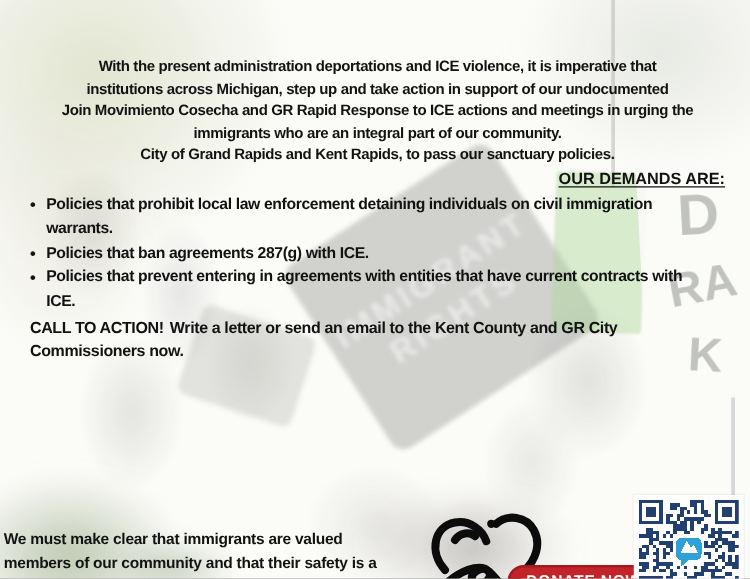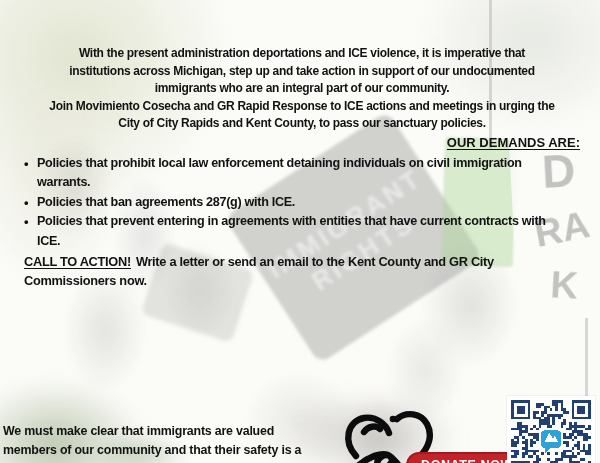--- a/index.html
+++ b/index.html
@@ -57,21 +57,21 @@
   
   .content{position:absolute;inset:0;z-index:1;padding:9px 20px 0 24px;box-sizing:border-box;margin-top:36px;}
   .intro{text-align:center;font-size:12px;line-height:17.6px;letter-spacing:-0.3px;}
   .heading{text-align:right;font-size:13px;line-height:18px;margin:1px 0 0;
     text-decoration:underline;text-underline-offset:2px;}
   ul.demands{list-style:none;margin:2px 0 0;padding:0;}
   ul.demands li{position:relative;padding-left:13px;font-size:12.6px;line-height:19.4px;
     letter-spacing:-0.3px;padding-right:28px;}
   ul.demands li::before{content:"\2022";position:absolute;left:0;top:0;font-size:13px;}
   .cta{margin:1px 0 0;font-size:12.8px;line-height:19.4px;letter-spacing:-0.3px;padding-right:14px;}
-  .cta-label{text-decoration:underline;text-underline-offset:2px;margin-right:5px;}
+  .cta-label{text-underline-offset:2px;margin-right:5px;}
   .closing{position:absolute;left:3px;top:386px;width:324px;margin:0;
     font-size:12.4px;line-height:19.3px;letter-spacing:-0.2px;}
   .heart-svg{position:absolute;left:331px;top:368px;width:120px;height:88px;}
   .heart-svg path{fill:none;stroke:#0c0c0c;stroke-width:6.4;stroke-linecap:round;stroke-linejoin:round;}
   .donate-btn{position:absolute;left:406px;top:416px;height:26px;line-height:22px;
     padding:0 13px;border-radius:14px;background:#c2242a;border:2px solid #a5181e;
     color:#ffffff;font-size:12.5px;letter-spacing:.6px;box-sizing:border-box;cursor:pointer;}
   .qr{position:absolute;left:507px;top:360px;width:88px;height:88px;background:#ffffff;
     padding:4px;box-sizing:border-box;box-shadow:0 0 0 1px rgba(0,0,0,.04);cursor:pointer;}
   .qr svg{display:block;width:100%;height:100%;}
@@ -105,23 +105,23 @@
     <div class="blob grass-bl"></div>
     <div class="blob grass-bc"></div>
     <div class="blob crowd-bc"></div>
   </div>
 
   <div class="content">
 
     <div class="intro">
       <div>With the present administration deportations and ICE violence, it is imperative that</div>
       <div>institutions across Michigan, step up and take action in support of our undocumented</div>
+      <div>Join Movimiento Cosecha and GR Rapid Response to ICE actions and meetings in urging the</div>
       <div>immigrants who are an integral part of our community.</div>
-      <div>Join Movimiento Cosecha and GR Rapid Response to ICE actions and meetings in urging the</div>
-      <div>City of City Rapids and Kent County, to pass our sanctuary policies.</div>
+      <div>City of Grand Rapids and Kent Rapids, to pass our sanctuary policies.</div>
     </div>
 
     <div class="heading">OUR DEMANDS ARE:</div>
 
     <ul class="demands">
       <li>Policies that prohibit local law enforcement detaining individuals on civil immigration warrants.</li>
       <li>Policies that ban agreements 287(g) with ICE.</li>
       <li>Policies that prevent entering in agreements with entities that have current contracts with ICE.</li>
     </ul>
 

